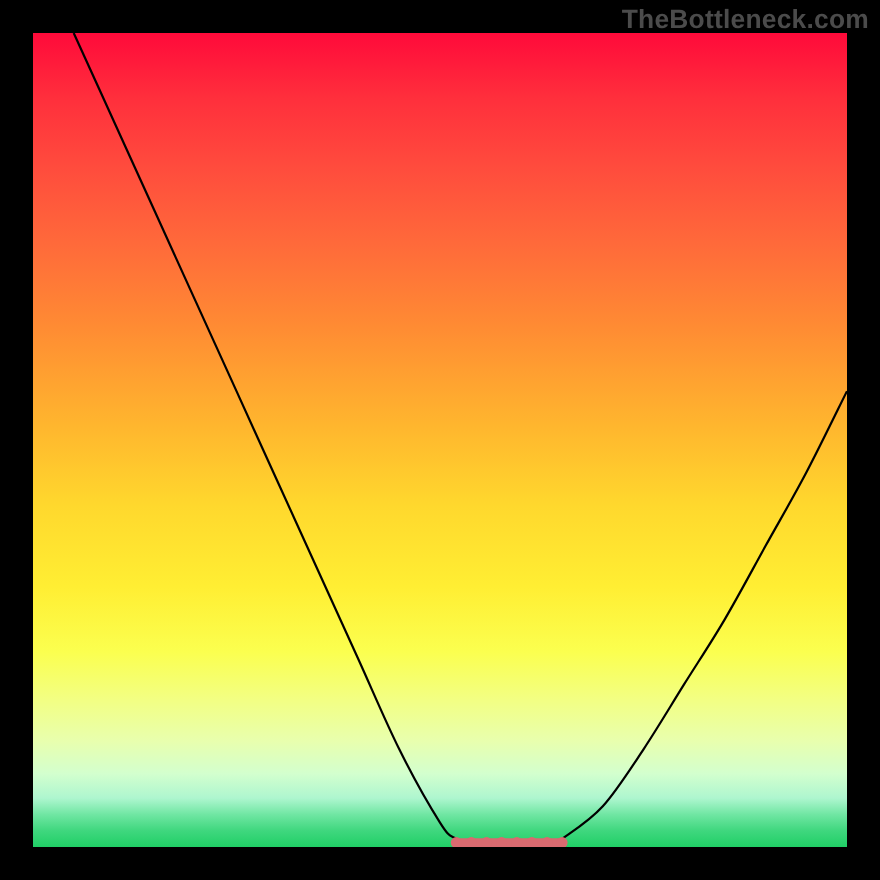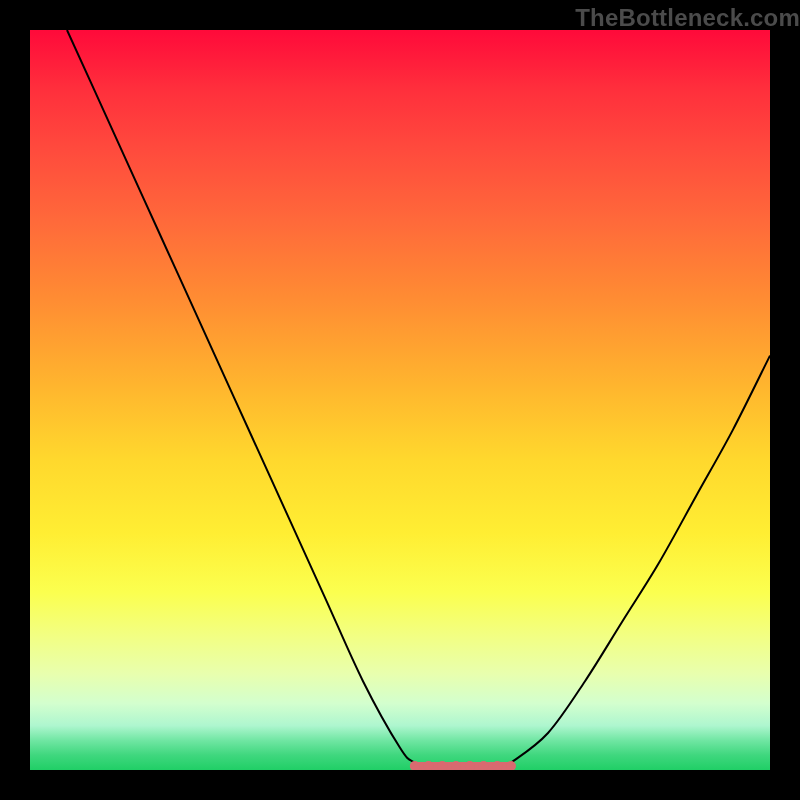--- a/index.html
+++ b/index.html
@@ -38,21 +38,21 @@
       #d3ffce 91%,
       #aef6cf 94%,
       #70e6a3 96%,
       #3fd77e 98%,
       #20cf66 100%
     );
   }
   .watermark {
     position: absolute;
     top: 4px;
-    right: 0;
+    right: 10px;
     color: #4b4b4b;
     font-size: 24px;
     font-weight: 600;
     letter-spacing: 0.2px;
     user-select: none;
   }
   svg.curve {
     position: absolute;
     left: 0;
     top: 0;

